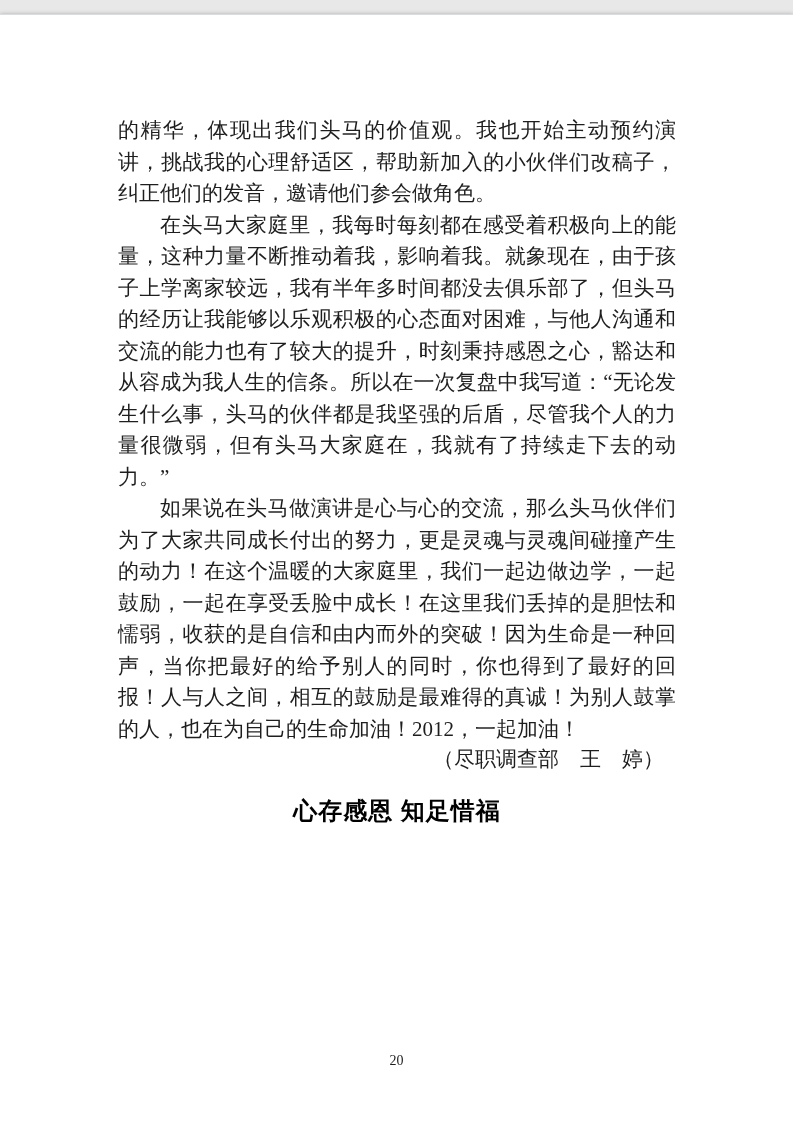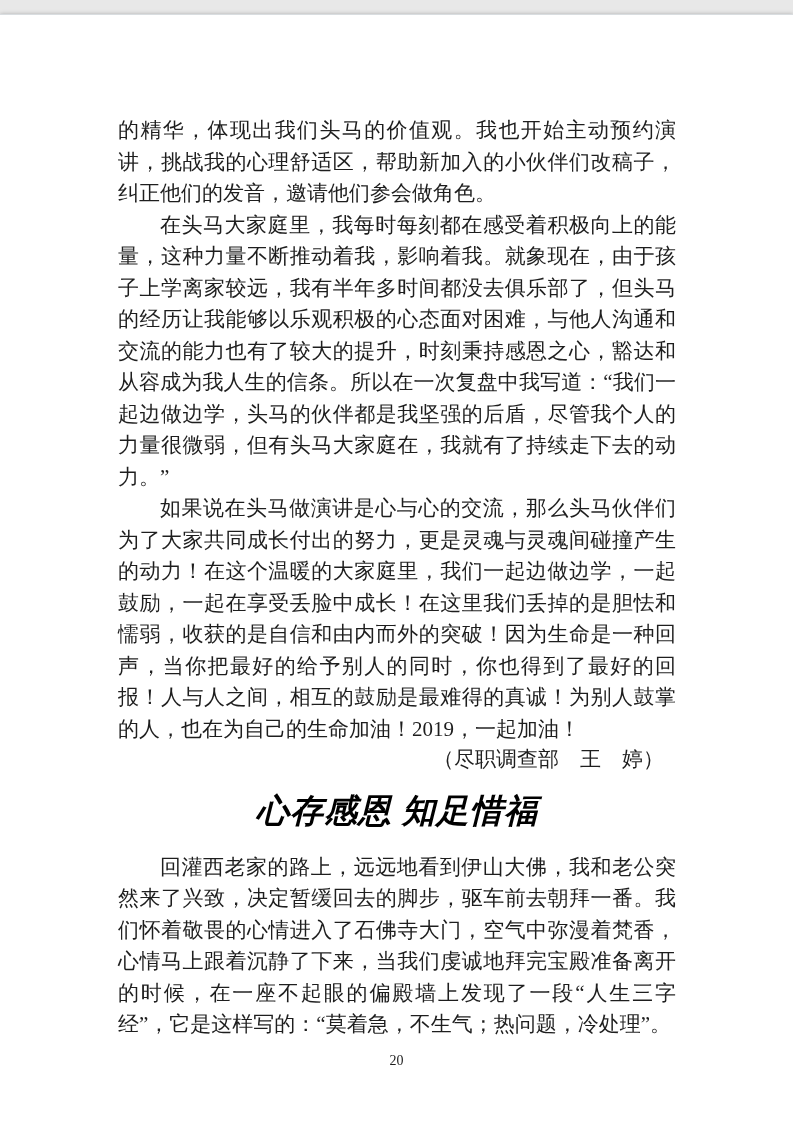--- a/index.html
+++ b/index.html
@@ -42,52 +42,50 @@
     font-size: 21px;
     line-height: 31.5px;
     color: #1e1e1e;
     text-align: right;
     padding-right: 12px;
   }
   h1.section-title {
     margin: 17px 0 24px 0;
     font-family: "Liberation Sans", "DejaVu Sans", sans-serif;
     font-weight: 700;
-    font-size: 33px;
+    font-size: 24px;
     line-height: 34px;
     color: #000000;
     text-align: center;
     letter-spacing: 1px;
-    font-style: italic;
   }
   .page-number {
     position: absolute;
     left: 0;
     top: 1038px;
     width: 100%;
     text-align: center;
     font-family: "Liberation Serif", "DejaVu Serif", serif;
     font-size: 14px;
     color: #1e1e1e;
   }
 </style>
 </head>
 <body>
 
 <div class="page">
   <div class="content">
 
     <p class="body-para no-indent">的精华，体现出我们头马的价值观。我也开始主动预约演讲，挑战我的心理舒适区，帮助新加入的小伙伴们改稿子，纠正他们的发音，邀请他们参会做角色。</p>
 
-    <p class="body-para">在头马大家庭里，我每时每刻都在感受着积极向上的能量，这种力量不断推动着我，影响着我。就象现在，由于孩子上学离家较远，我有半年多时间都没去俱乐部了，但头马的经历让我能够以乐观积极的心态面对困难，与他人沟通和交流的能力也有了较大的提升，时刻秉持感恩之心，豁达和从容成为我人生的信条。所以在一次复盘中我写道：“我们一起边做边学，头马的伙伴都是我坚强的后盾，尽管我个人的力量很微弱，但有头马大家庭在，我就有了持续走下去的动力。”</p>
+    <p class="body-para">在头马大家庭里，我每时每刻都在感受着积极向上的能量，这种力量不断推动着我，影响着我。就象现在，由于孩子上学离家较远，我有半年多时间都没去俱乐部了，但头马的经历让我能够以乐观积极的心态面对困难，与他人沟通和交流的能力也有了较大的提升，时刻秉持感恩之心，豁达和从容成为我人生的信条。所以在一次复盘中我写道：“无论发生什么事，头马的伙伴都是我坚强的后盾，尽管我个人的力量很微弱，但有头马大家庭在，我就有了持续走下去的动力。”</p>
 
-    <p class="body-para">如果说在头马做演讲是心与心的交流，那么头马伙伴们为了大家共同成长付出的努力，更是灵魂与灵魂间碰撞产生的动力！在这个温暖的大家庭里，我们一起边做边学，一起鼓励，一起在享受丢脸中成长！在这里我们丢掉的是胆怯和懦弱，收获的是自信和由内而外的突破！因为生命是一种回声，当你把最好的给予别人的同时，你也得到了最好的回报！人与人之间，相互的鼓励是最难得的真诚！为别人鼓掌的人，也在为自己的生命加油！2019，一起加油！</p>
+    <p class="body-para">如果说在头马做演讲是心与心的交流，那么头马伙伴们为了大家共同成长付出的努力，更是灵魂与灵魂间碰撞产生的动力！在这个温暖的大家庭里，我们一起边做边学，一起鼓励，一起在享受丢脸中成长！在这里我们丢掉的是胆怯和懦弱，收获的是自信和由内而外的突破！因为生命是一种回声，当你把最好的给予别人的同时，你也得到了最好的回报！人与人之间，相互的鼓励是最难得的真诚！为别人鼓掌的人，也在为自己的生命加油！2012，一起加油！</p>
 
     <p class="signature">（尽职调查部　王　婷）</p>
 
     <h1 class="section-title">心存感恩 知足惜福</h1>
 
-    <p class="body-para">回灌西老家的路上，远远地看到伊山大佛，我和老公突然来了兴致，决定暂缓回去的脚步，驱车前去朝拜一番。我们怀着敬畏的心情进入了石佛寺大门，空气中弥漫着梵香，心情马上跟着沉静了下来，当我们虔诚地拜完宝殿准备离开的时候，在一座不起眼的偏殿墙上发现了一段“人生三字经”，它是这样写的：“莫着急，不生气；热问题，冷处理”。</p>
 
   </div>
 
   <div class="page-number">20</div>
 </div>
 
 </body></html>

